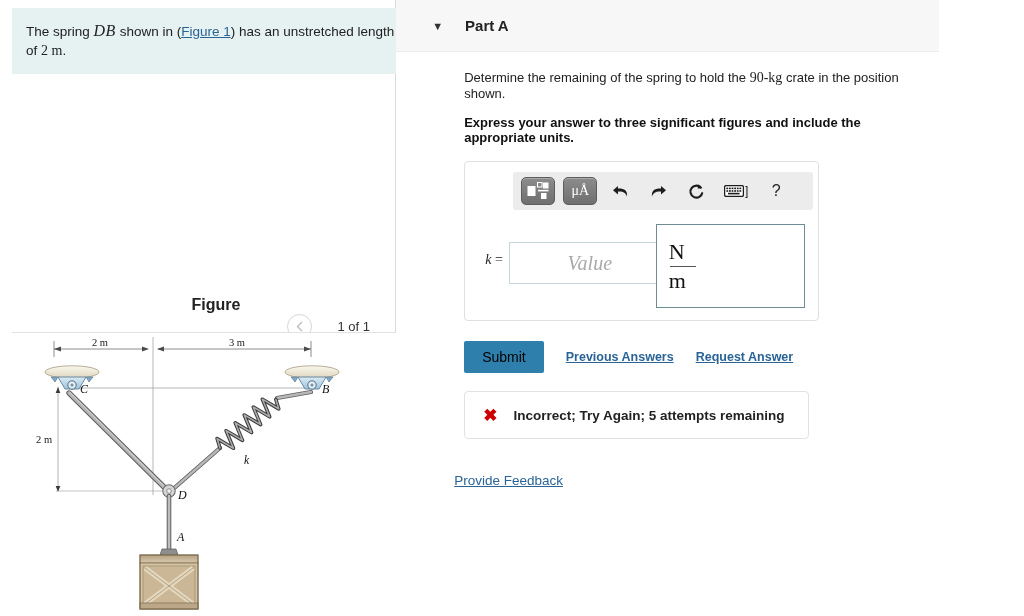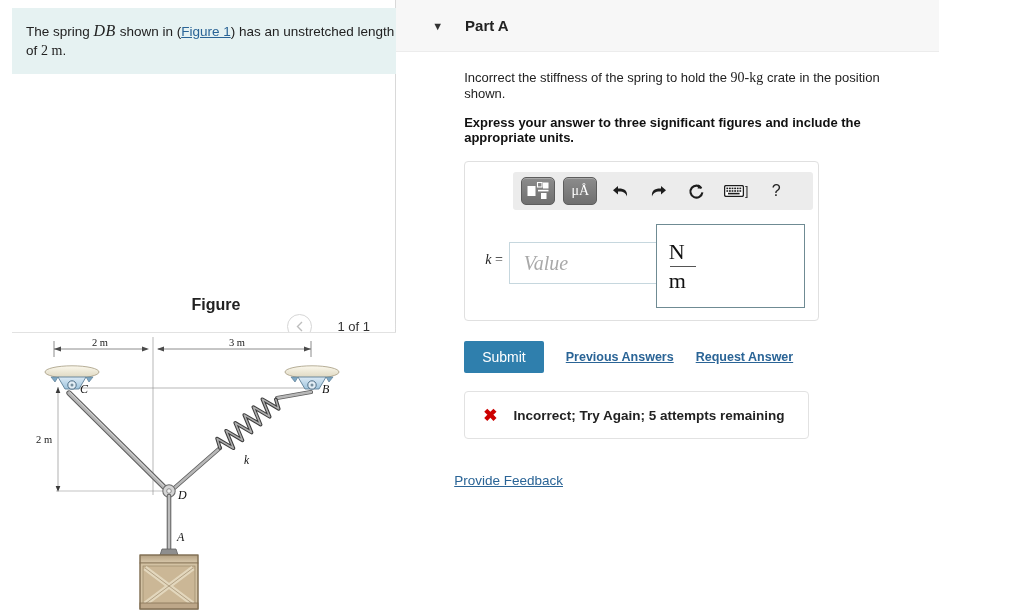--- a/index.html
+++ b/index.html
@@ -113,38 +113,38 @@
     position: relative; min-height: 72px;
   }
   .k-label {
     font-family: "Liberation Serif", serif; font-size: 14px; color: #222;
     margin-top: 28px; margin-right: 6px; white-space: nowrap;
   }
   .k-label i { font-style: italic; }
   .value-box {
     width: 148px; height: 42px; margin-top: 18px;
     border: 1px solid #c6d7de; background: #fff;
-    display: flex; align-items: center; padding-left: 14px;
+    display: flex; align-items: center; padding-left: 14px; justify-content: center;
   }
   .value-ph {
     font-family: "Liberation Serif", serif; font-style: italic;
     font-size: 20px; color: #a9a9a9;
   }
   .unit-box {
     width: 149px; height: 84px; margin-left: -1px;
     border: 1px solid #6f8b93; background: #fff;
     display: flex; flex-direction: column; align-items: flex-start;
     justify-content: center; padding-left: 12px;
   }
   .unit-num, .unit-den { font-family: "Liberation Serif", serif; font-size: 22px; color: #111; line-height: 1.05; }
   .unit-bar { width: 26px; height: 1px; background: #555; margin: 3px 0 2px 1px; }
 
   .action-row { display: flex; align-items: center; gap: 22px; margin-top: 20px; }
   .submit-btn {
-    background: #2f7fad; color: #ffffff; font-size: 14px;
+    background: #2f7fad; color: #000000; font-size: 14px;
     border: none; border-radius: 2px; padding: 8px 18px; cursor: pointer;
   }
   .alink { color: #2a6496; font-size: 12.5px; font-weight: bold; text-decoration: underline; cursor: pointer; }
 
   .feedback-box {
     margin-top: 18px; width: 345px; height: 48px;
     border: 1px solid #e2e2e2; border-radius: 4px; background: #fff;
     display: flex; align-items: center; padding-left: 18px; gap: 16px;
   }
   .x-ico { color: #cc0000; font-size: 17px; font-weight: bold; }
@@ -318,21 +318,21 @@
   <div class="right-panel">
 
     <div class="part-header">
       <span class="caret">▼</span>
       <span class="part-title">Part A</span>
     </div>
 
     <div class="qbody">
 
       <div class="qtext">
-        <span>Incorrect the stiffness of the spring to hold the </span><span class="sf">90-kg</span><span> crate in the position shown.</span>
+        <span>Determine the remaining of the spring to hold the </span><span class="sf">90-kg</span><span> crate in the position shown.</span>
       </div>
 
       <div class="qbold">Express your answer to three significant figures and include the appropriate units.</div>
 
       <div class="answer-card">
 
         <div class="tool-strip">
           <div class="tbtn dark">
             <svg class="tmpl-ico" width="22" height="18" viewBox="0 0 22 18">
               <rect x="0.5" y="4" width="8" height="10" fill="#fff"></rect>

